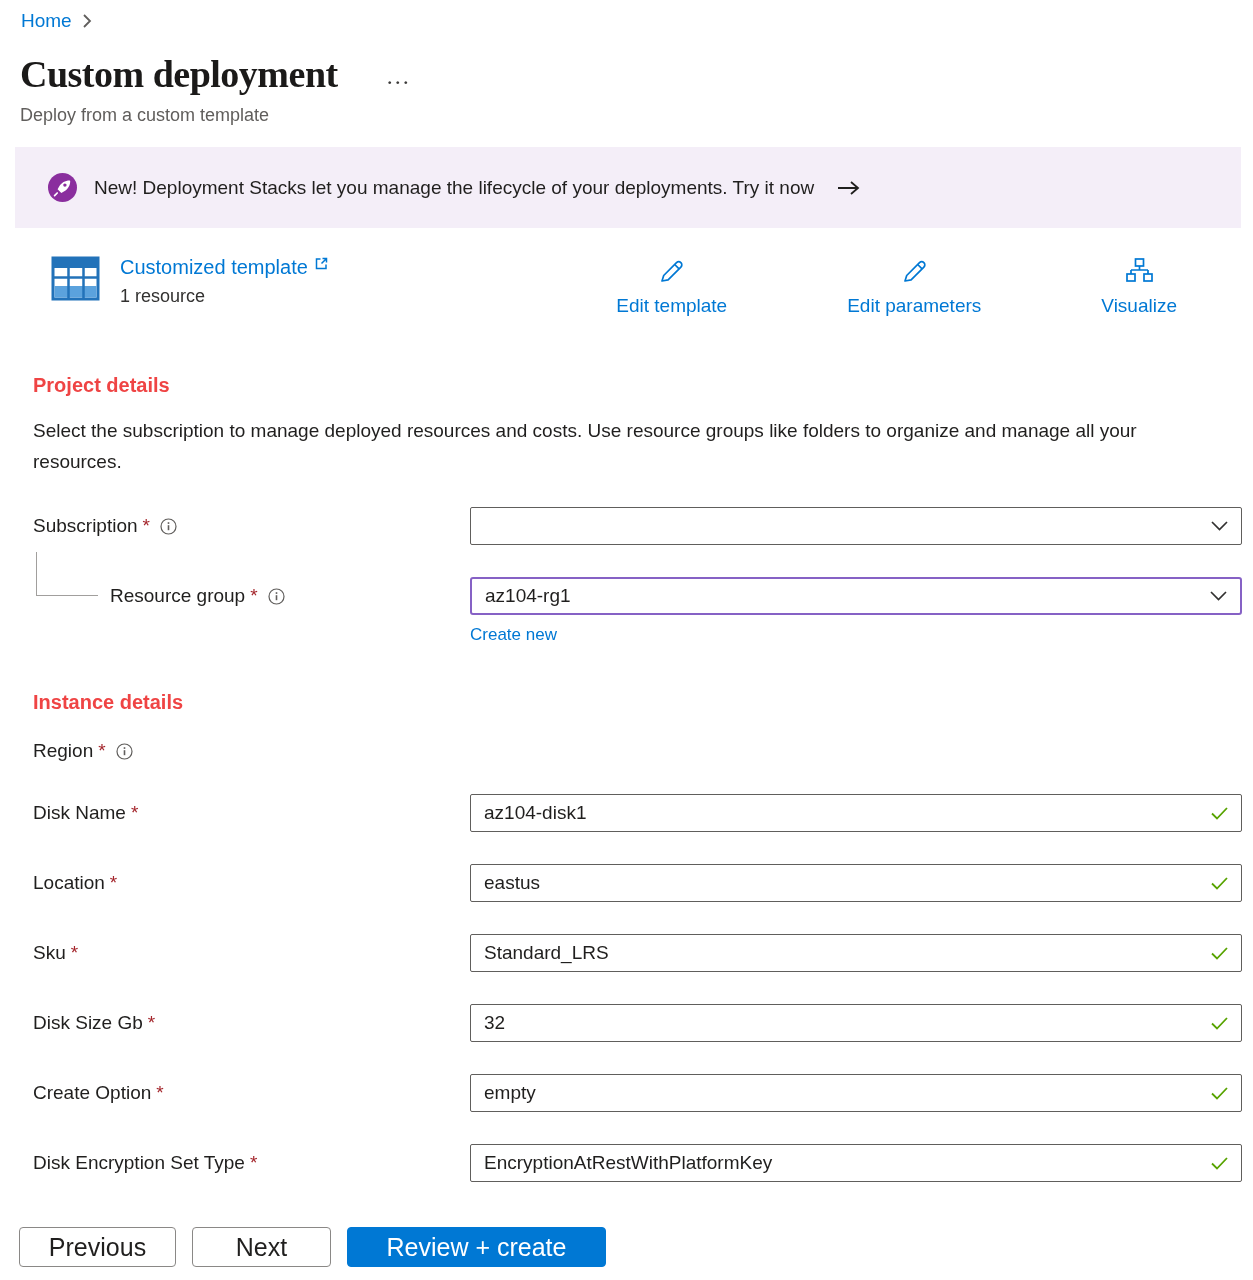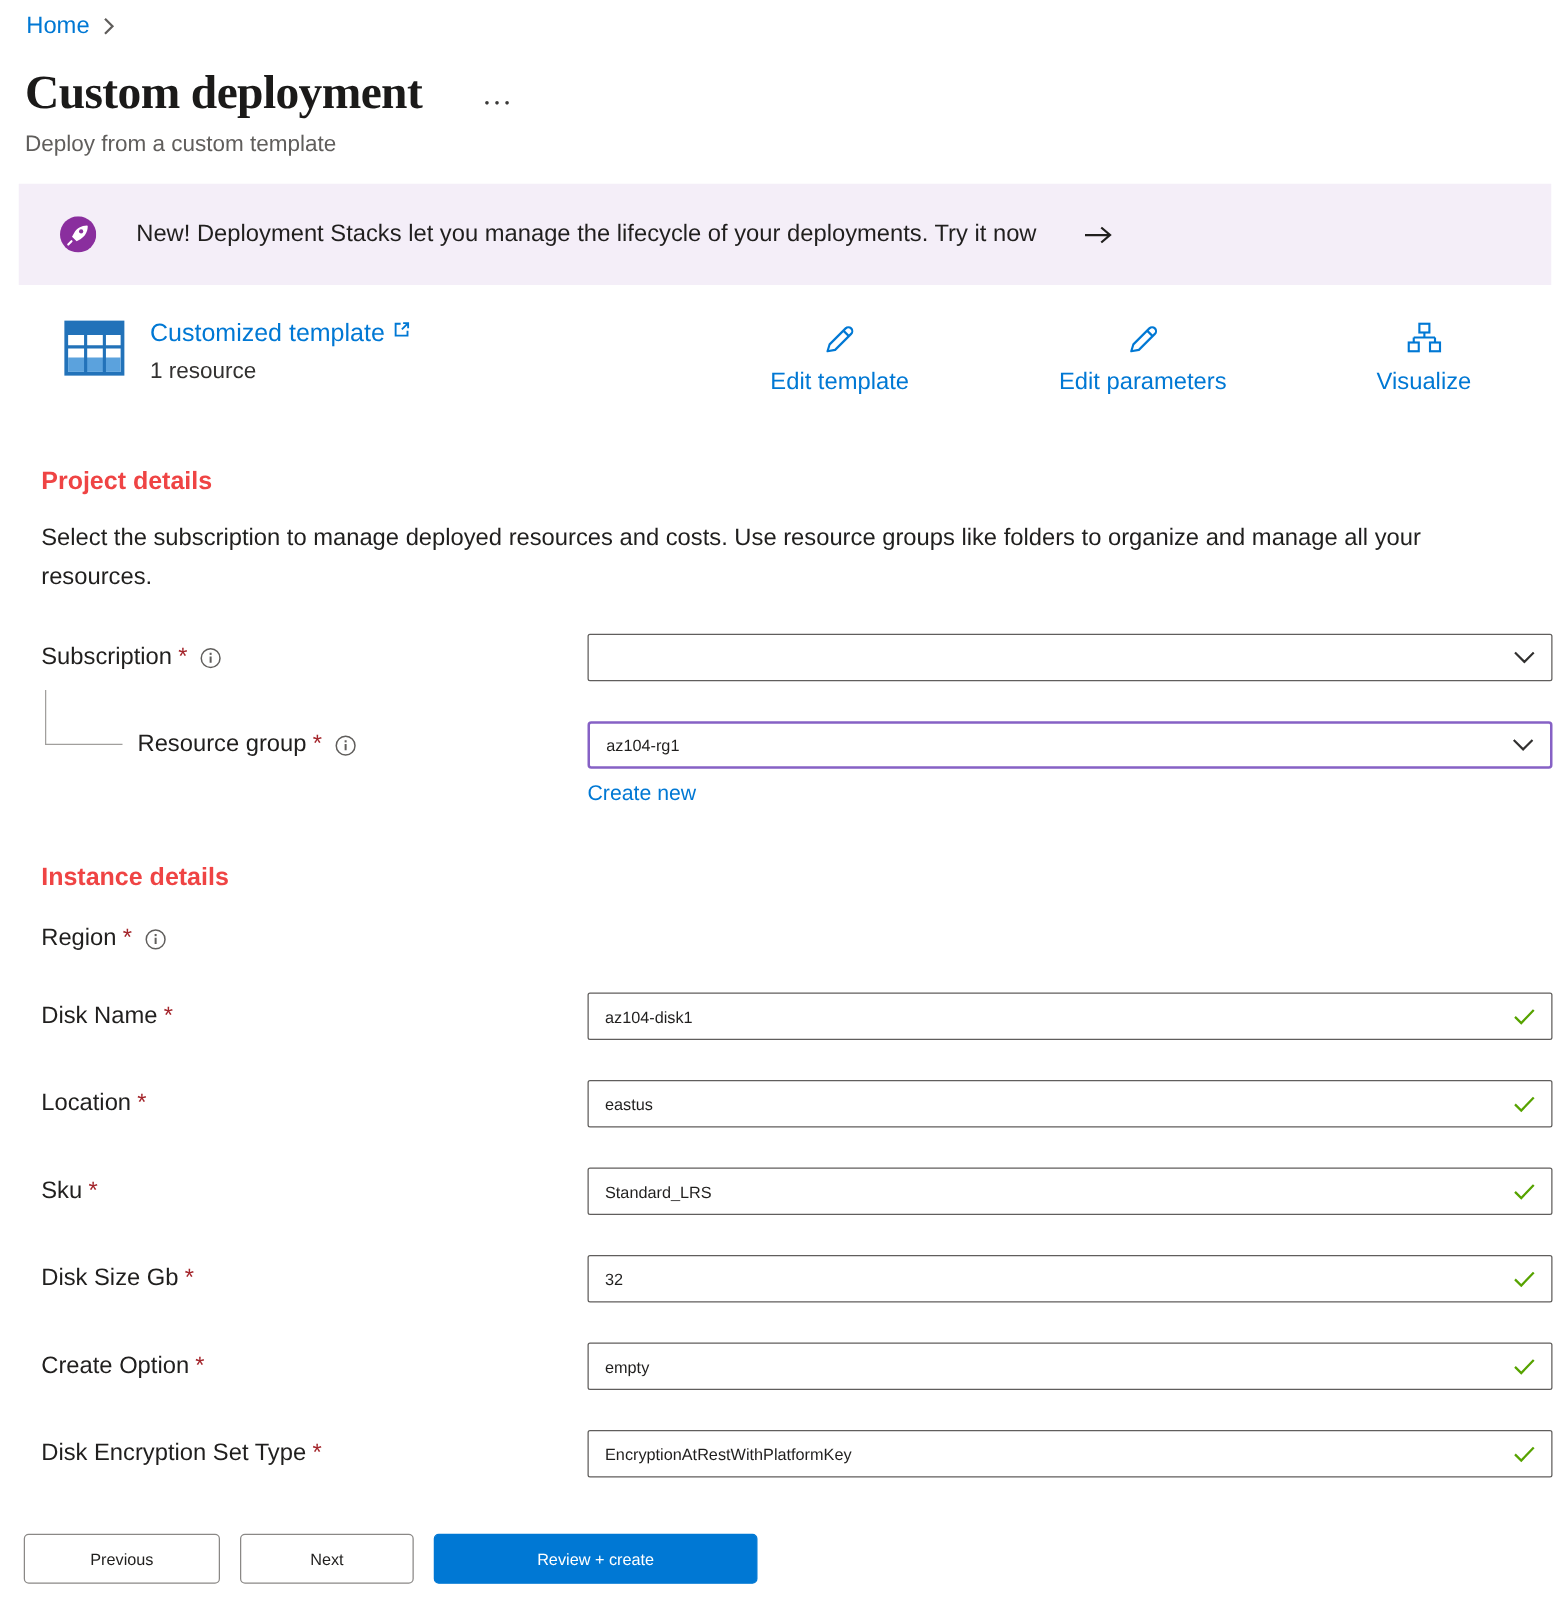--- a/index.html
+++ b/index.html
@@ -49,21 +49,21 @@
   }
   .subtitle { padding-left: 20px; margin-top: 9px; font-size: 18px; color: #605e5c; }
   
   .banner {
     margin: 21px 12px 0 15px;
     height: 81px;
     background: #f4eef8;
     display: flex;
     align-items: center;
     padding-left: 33px;
-    gap: 32px;
+    gap: 17px;
     cursor: pointer;
   }
   .banner-text { font-size: 19px; color: #201f1e; }
   .banner .arrow { margin-left: 6px; display: inline-flex; }
   
   .template-section { margin: 26px 0 0 51px; position: relative; height: 74px; }
   .tpl-icon { position: absolute; left: 0; top: 2px; }
   .tpl-info { margin-left: 69px; padding-top: 2px; }
   .tpl-name-row { display: inline-flex; align-items: flex-start; gap: 6px; text-decoration: none; cursor: pointer; }
   .tpl-name { font-size: 20px; color: #0078d4; }
@@ -85,21 +85,21 @@
   .label-col { width: 437px; flex-shrink: 0; display: flex; align-items: center; }
   .label-col.indent { padding-left: 77px; }
   .lbl { font-size: 19px; color: #201f1e; }
   .req { color: #a4262c; margin-left: 5px; font-size: 19px; }
   .info { margin-left: 10px; display: inline-flex; cursor: default; }
   .input {
     flex: 1; height: 38px;
     border: 1px solid #605e5c; border-radius: 2px;
     display: flex; align-items: center;
     padding: 0 13px;
-    font-size: 13px; color: #201f1e;
+    font-size: 19px; color: #201f1e;
     background: #fff; cursor: pointer;
   }
   .input .val { flex: 1; white-space: nowrap; overflow: hidden; }
   .input.focus-purple { border: 2px solid #8661c5; border-radius: 3px; }
   .connector {
     position: absolute; left: 3px; top: -25px;
     width: 62px; height: 44px;
     border-left: 1px solid #a19f9d;
     border-bottom: 1px solid #a19f9d;
   }
@@ -113,21 +113,21 @@
   .footer {
     position: absolute; left: 0; right: 0; bottom: 0;
     height: 66px; background: #fff;
     display: flex; align-items: center;
     padding-left: 19px; gap: 16px;
   }
   .btn {
     height: 40px;
     border: 1px solid #8a8886; background: #fff;
     border-radius: 4px;
-    font-size: 13px; color: #201f1e;
+    font-size: 25px; color: #201f1e;
     font-family: inherit; cursor: pointer;
   }
   .btn-prev { width: 157px; }
   .btn-next { width: 139px; }
   .btn-primary {
     width: 259px;
     background: #0078d4; border-color: #0078d4; color: #fff;
   }
 </style>
 </head>

